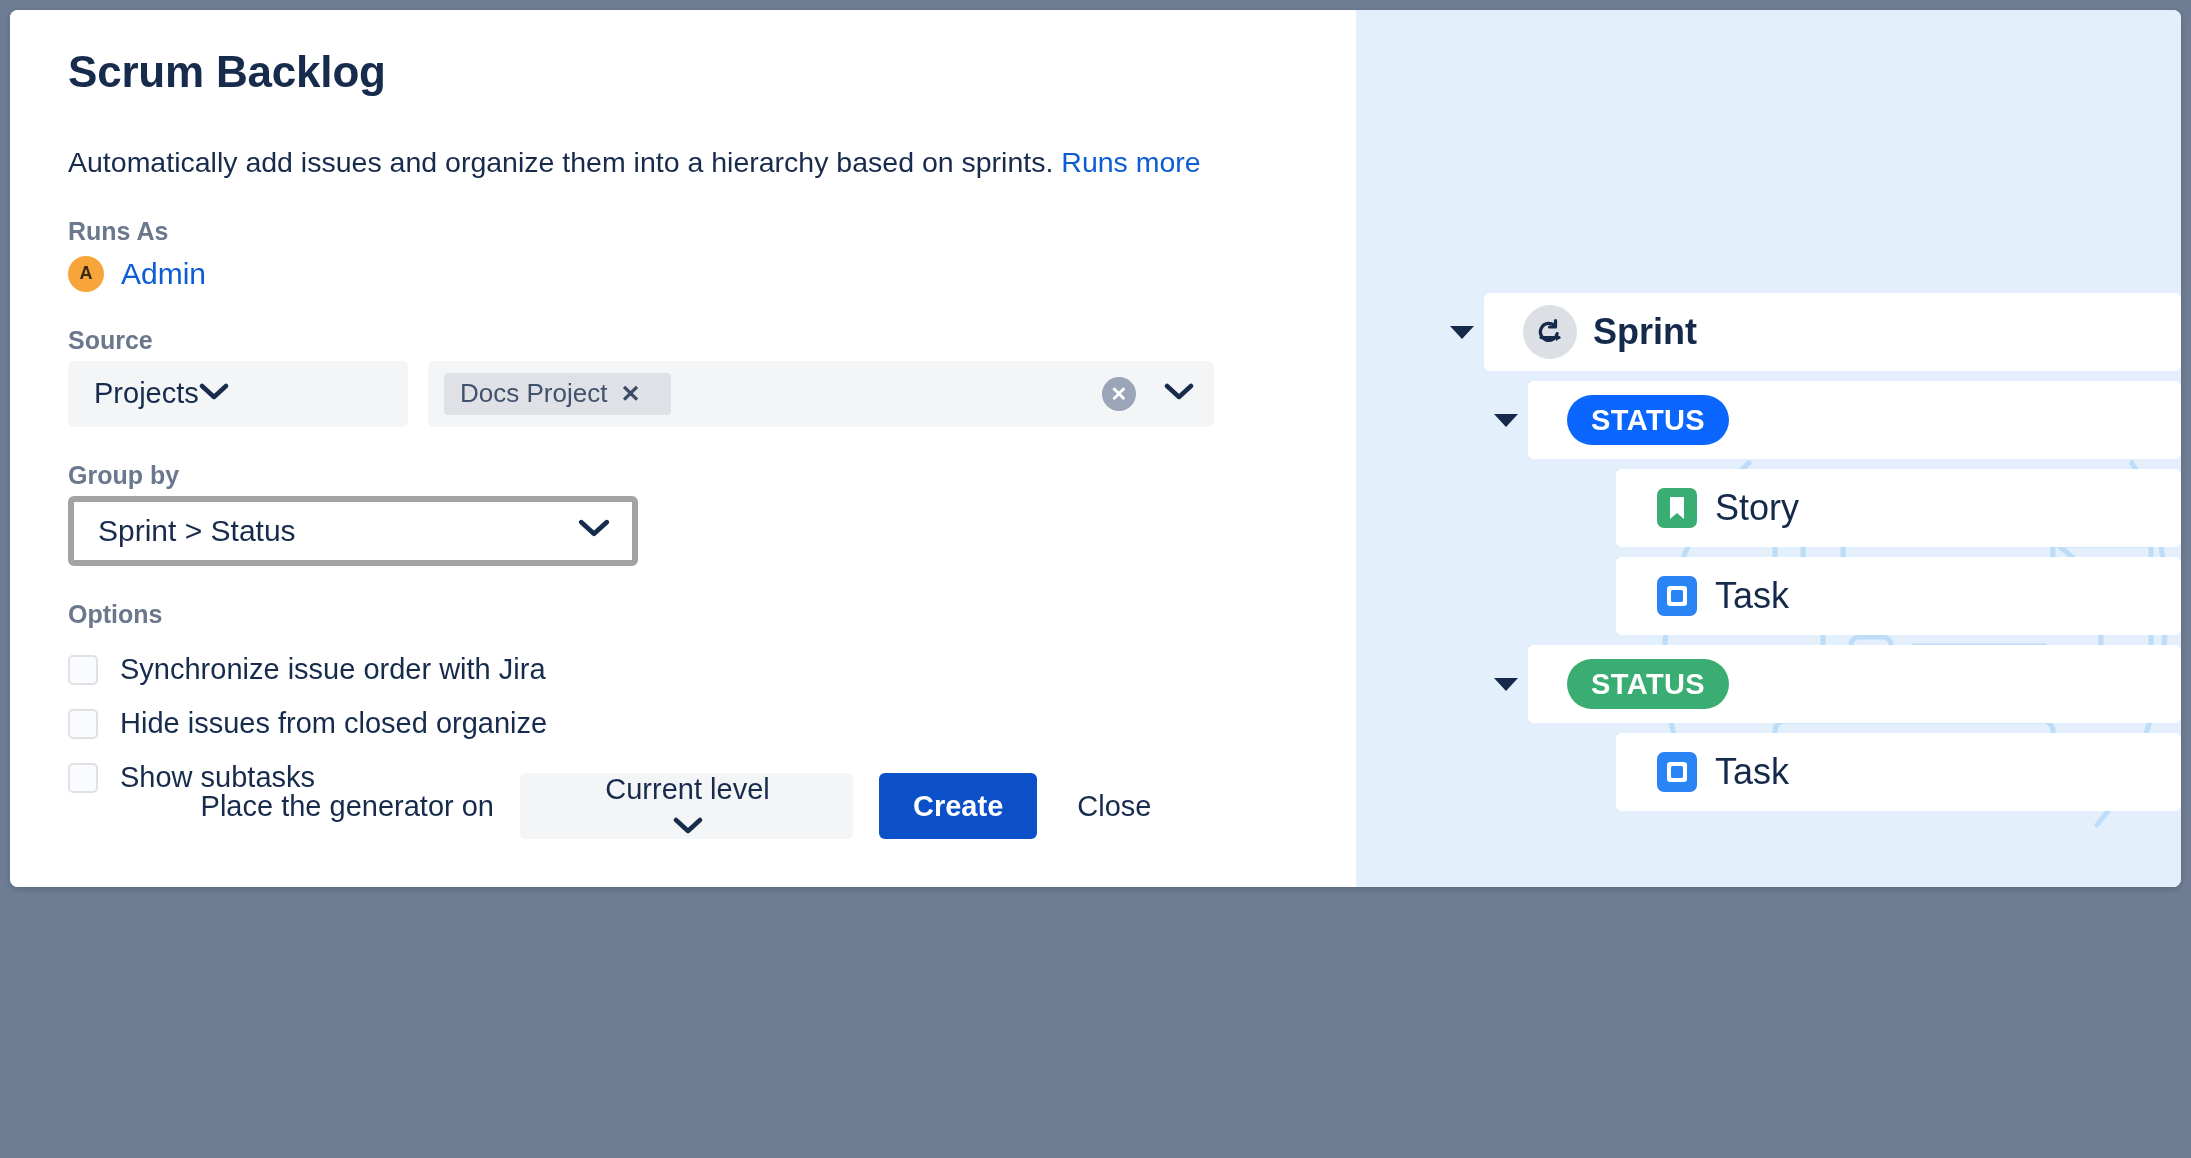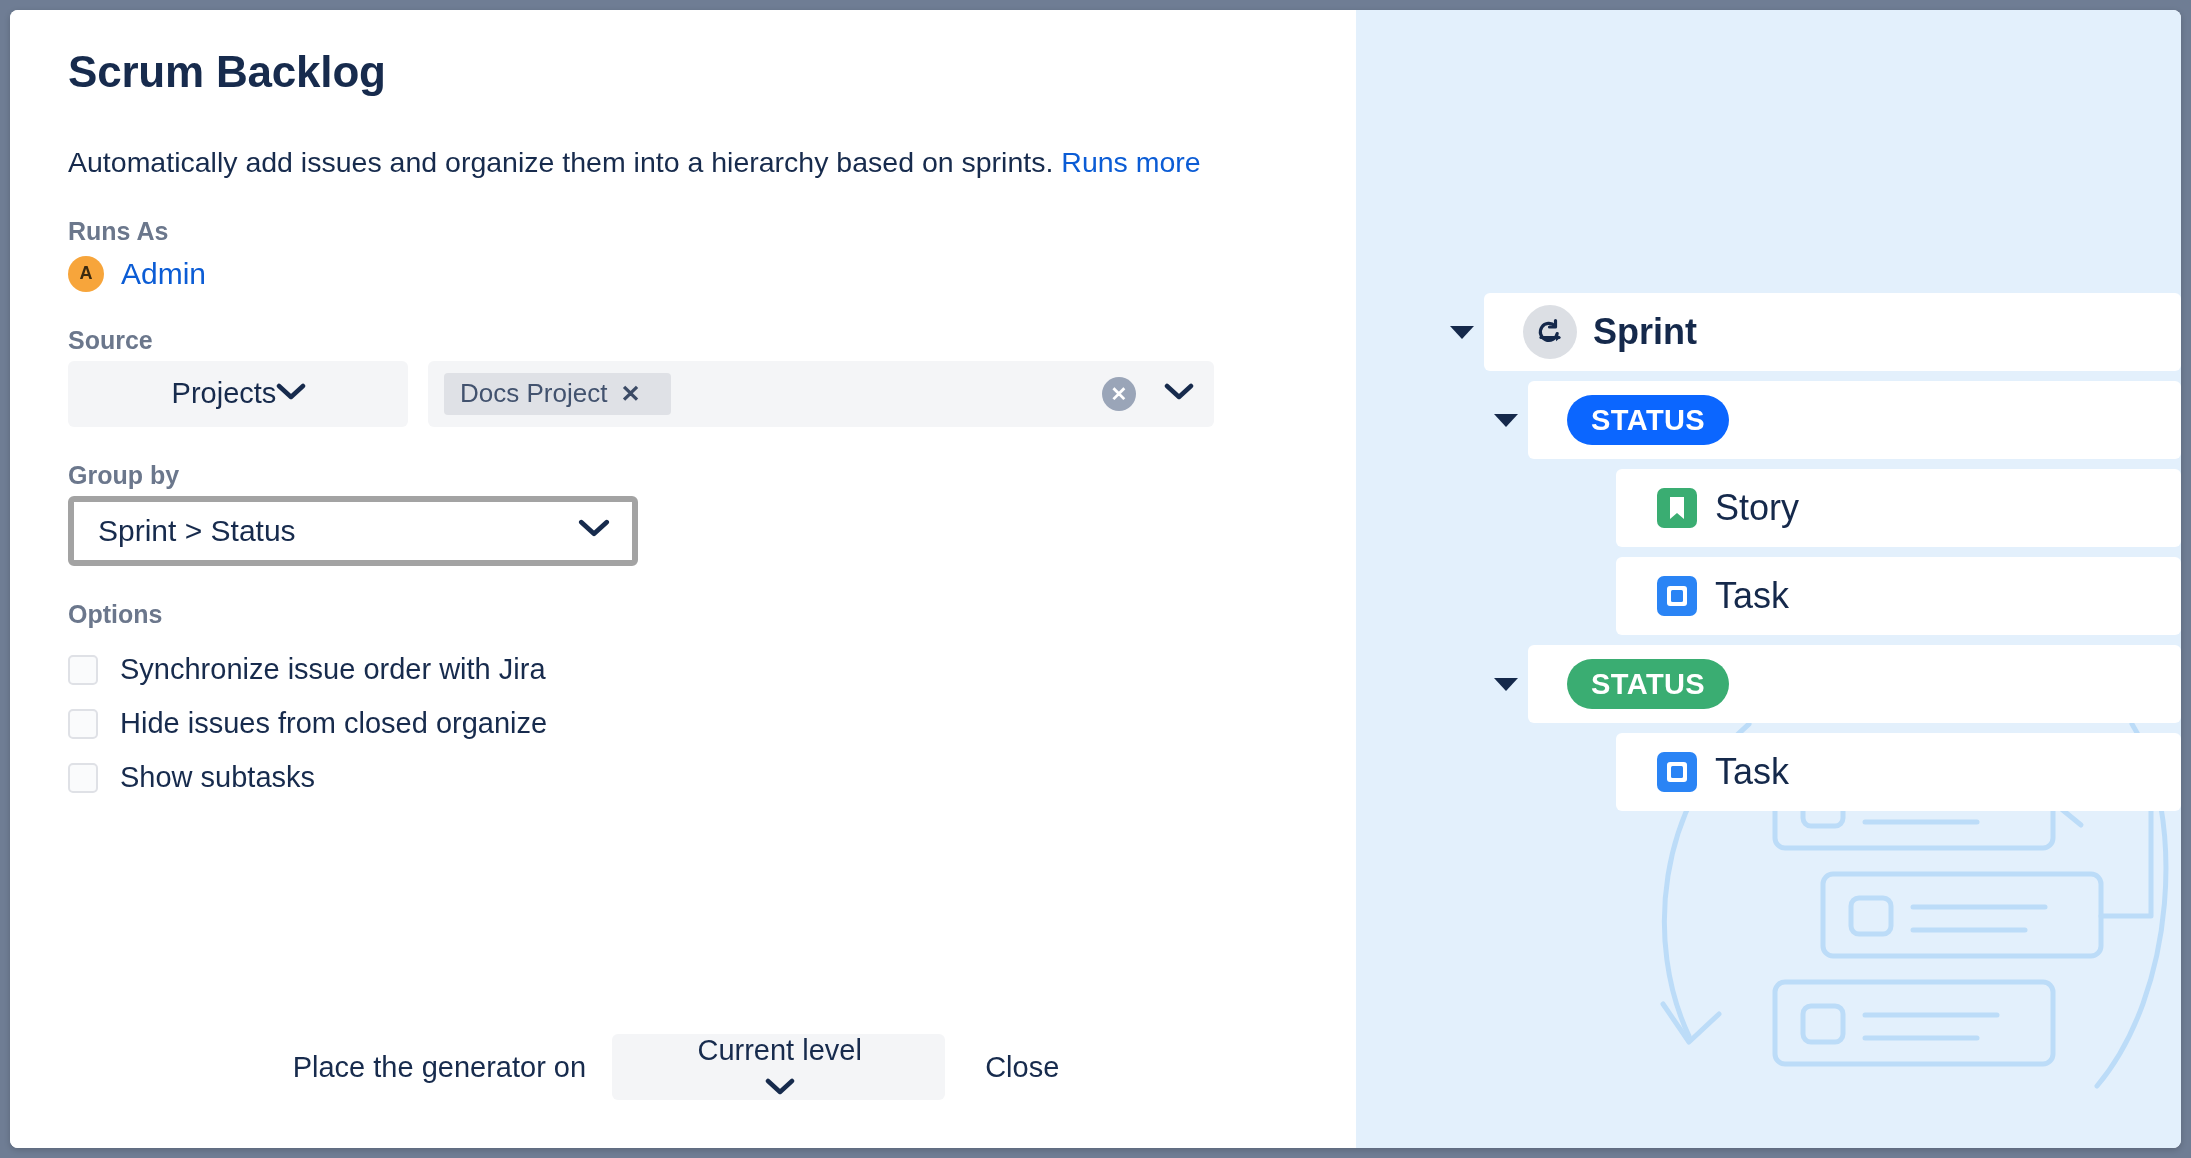--- a/index.html
+++ b/index.html
@@ -5,21 +5,21 @@
   * { box-sizing: border-box; margin: 0; padding: 0; }
   html, body {
     width: 2191px; height: 1158px;
     background: #6f7d94;
     font-family: "Liberation Sans", sans-serif;
     overflow: hidden;
   }
   #frame {
     position: absolute;
     left: 10px; top: 10px;
-    width: 2171px; height: 1138px;
+    width: 2171px; height: 877px;
     background: #ffffff;
     border-radius: 8px;
     overflow: hidden;
     display: flex;
     box-shadow: 0 2px 6px rgba(0,0,0,0.18);
   }
 
   
   #left {
     position: relative;
@@ -85,21 +85,21 @@
     display: flex;
     align-items: center;
     padding: 0 22px 0 24px;
     cursor: pointer;
   }
   .select-box .sel-text {
     font-size: 29px;
     color: #172b4d;
     white-space: nowrap;
   }
-  .select-box.projects { width: 340px; justify-content: center; }
+  .select-box.projects { width: 340px; justify-content: flex-start; }
   .multi-box {
     flex: 1;
     max-width: 786px;
     background: #f4f5f7;
     border-radius: 6px;
     height: 66px;
     display: flex;
     align-items: center;
     padding: 0 20px 0 16px;
     gap: 10px;
@@ -338,20 +338,21 @@
     <div class="footer">
       <span class="footer-label">Place the generator on</span>
       <div class="footer-select">
         <span class="sel-text">Current level</span>
         <span class="chev">
           <svg width="30" height="18" viewBox="0 0 30 18">
               <path d="M3 3 L15 14 L27 3" fill="none" stroke="#172b4d" stroke-width="4.5" stroke-linecap="round" stroke-linejoin="round"></path>
             </svg>
         </span>
       </div>
+      <button class="btn-create">Create</button>
       <button class="btn-close">Close</button>
     </div>
   </div>
 
   <div id="right">
 
     <svg id="illus" width="560" height="460" viewBox="0 0 560 460">
       <g fill="none" stroke="#bcdcf8" stroke-width="5" stroke-linecap="round" stroke-linejoin="round">
         <path d="M122 30 C 30 110, 18 250, 62 342"></path>
         <path d="M36 310 L62 348 L92 320"></path>

